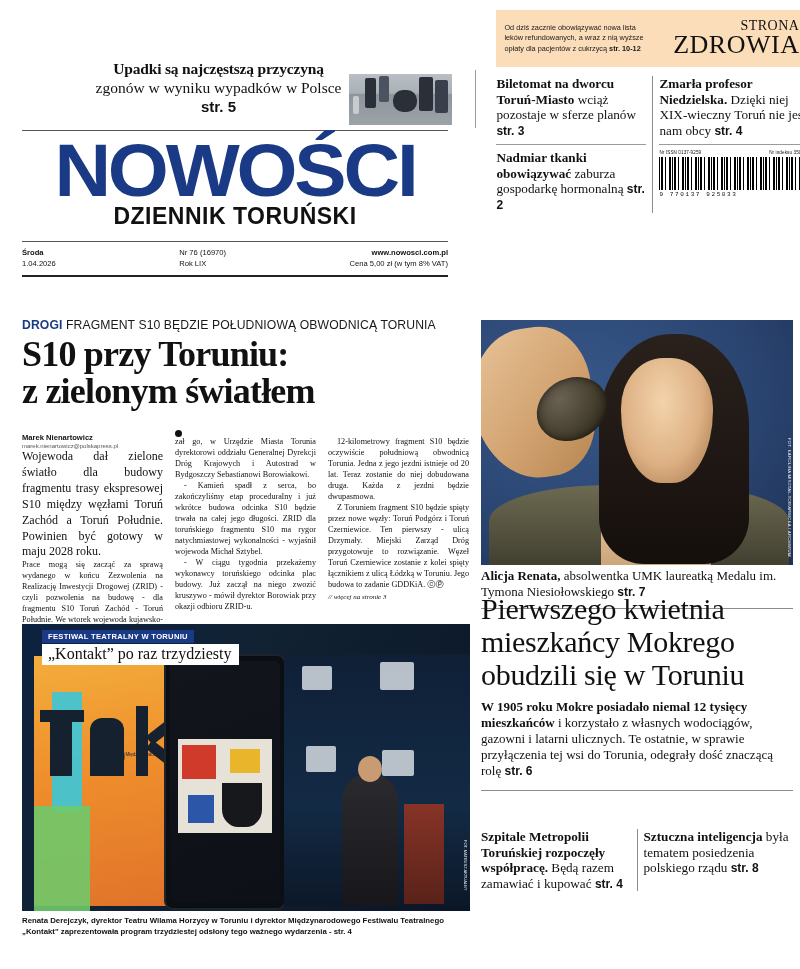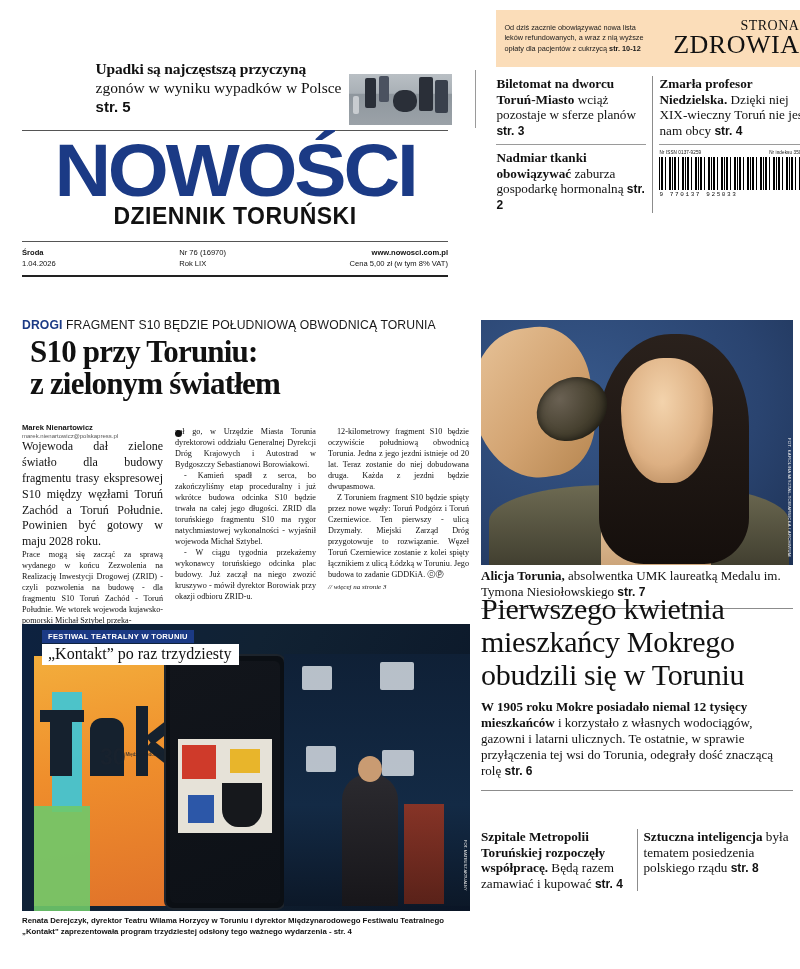--- a/index.html
+++ b/index.html
@@ -33,21 +33,21 @@
   .topleft {
     width: 475px; height: 130px;
     position: relative;
     display: flex;
     align-items: flex-start;
     justify-content: flex-end;
     padding-top: 14px;
     box-sizing: border-box;
   }
   .top-teaser-text {
-    text-align: left;
+    text-align: center;
     padding-right: 8px;
     padding-top: 46px;
     line-height: 1.2;
   }
   .top-teaser-l1 {
     font-size: 15.5px;
     font-weight: bold;
     letter-spacing: -0.2px;
     display: block;
   }
@@ -235,24 +235,24 @@
     color: #1a1a1a;
     margin-bottom: 2px;
   }
   .kicker .tag {
     color: #1b3a85;
     font-weight: bold;
   }
   .lead-head {
     font-family: "Liberation Serif", serif;
     font-weight: bold;
-    font-size: 31px;
+    font-size: 36px;
     line-height: 1.02;
     letter-spacing: -0.8px;
-    margin: 4px 0 0 8px;
+    margin: 4px 0 0 0;
   }
   .byline {
     margin-top: 14px;
     font-family: "Liberation Sans", sans-serif;
   }
   .byline .name { font-size: 7.6px; font-weight: bold; display: block; }
   .byline .mail { font-size: 6px; color: #555; display: block; margin-top: 1px; }
   .lead-cols {
     display: flex;
     margin-top: 10px;
@@ -696,21 +696,21 @@
     <div class="mp-shoulder"></div>
     <div class="mp-chest"></div>
     <div class="mp-hair"></div>
     <div class="mp-face"></div>
     <div class="mp-hand"></div>
     <div class="mp-medal"></div>
     <div class="mp-credit">FOT. KAROLINA MISZTAL-TOWARNICKA / ARCHIWUM</div>
   </div>
 
   <div class="photo-caption">
-    <b>Alicja Torunia,</b><span> absolwentka UMK laureatką Medalu im. Tymona Niesiołowskiego </span><span class="pc-page">str. 7</span>
+    <b>Alicja Renata,</b><span> absolwentka UMK laureatką Medalu im. Tymona Niesiołowskiego </span><span class="pc-page">str. 7</span>
   </div>
   <div class="cap-rule"></div>
 
   <div class="story2">
     <div class="story2-head">
       <span>Pierwszego kwietnia</span><br>
       <span>mieszkańcy Mokrego</span><br>
       <span>obudzili się w Toruniu</span>
     </div>
     <div class="story2-lead">

